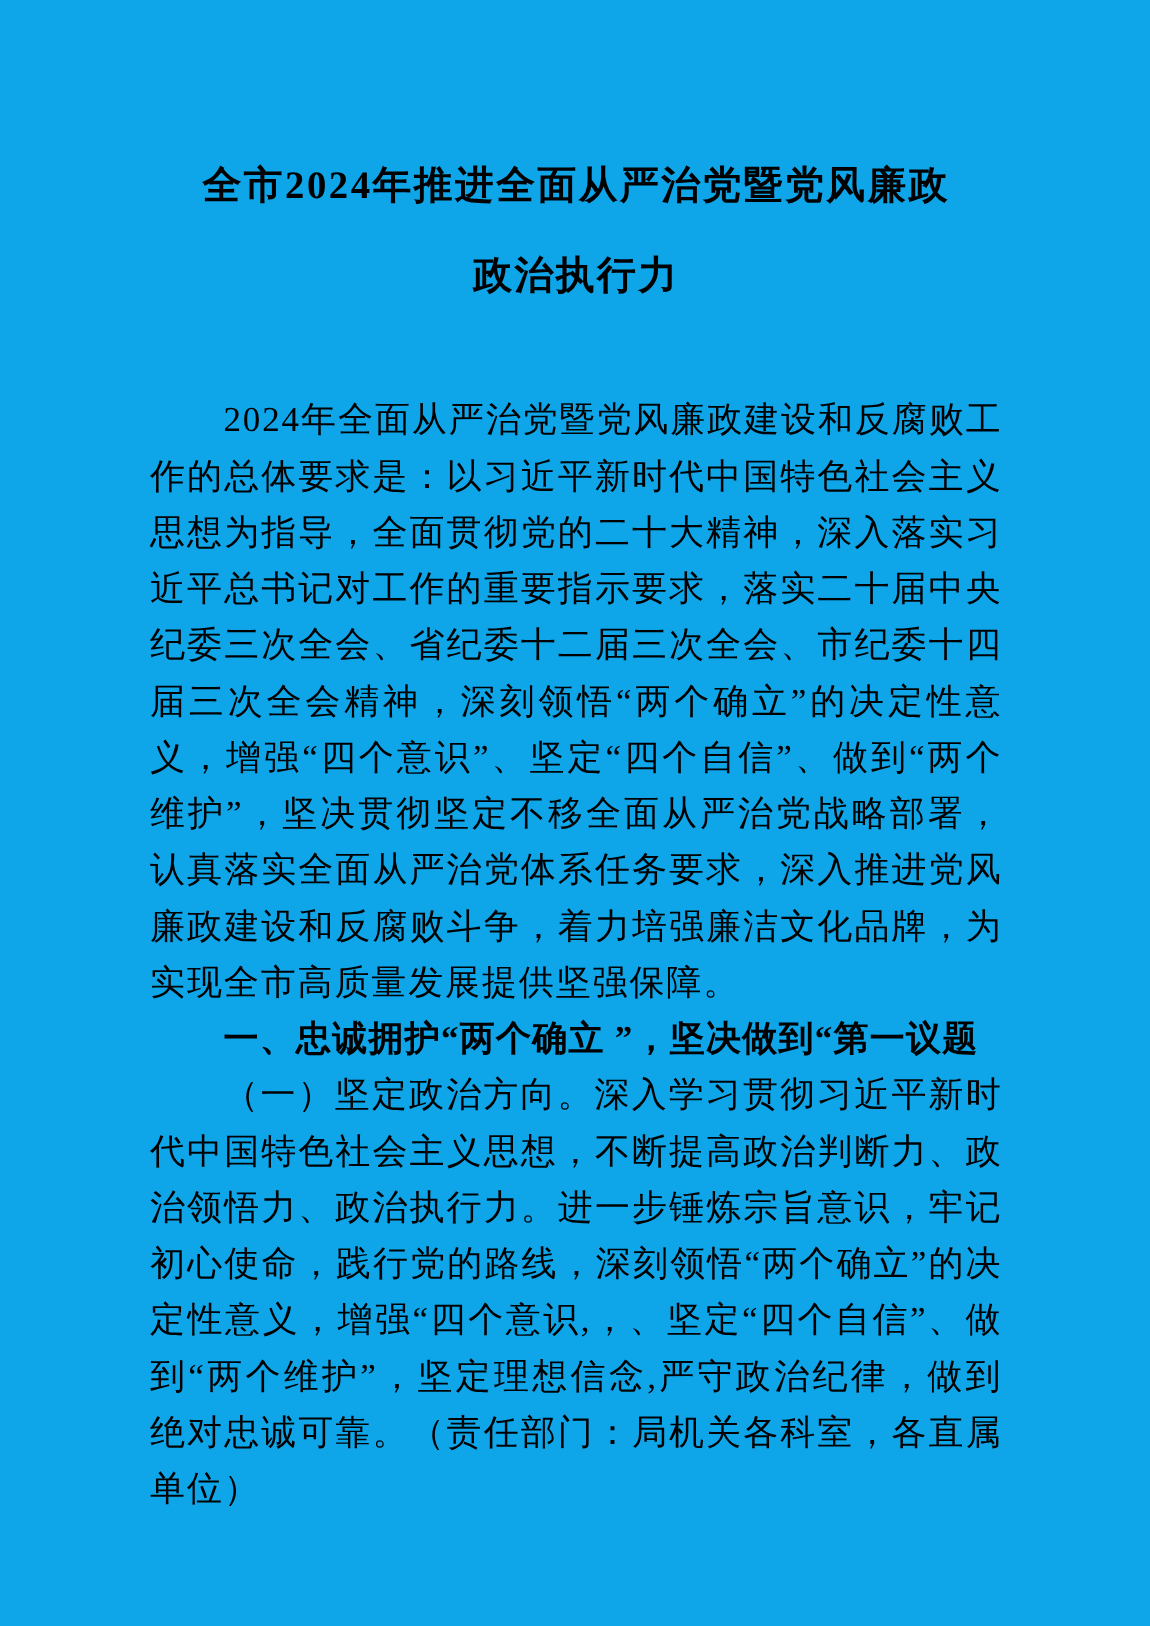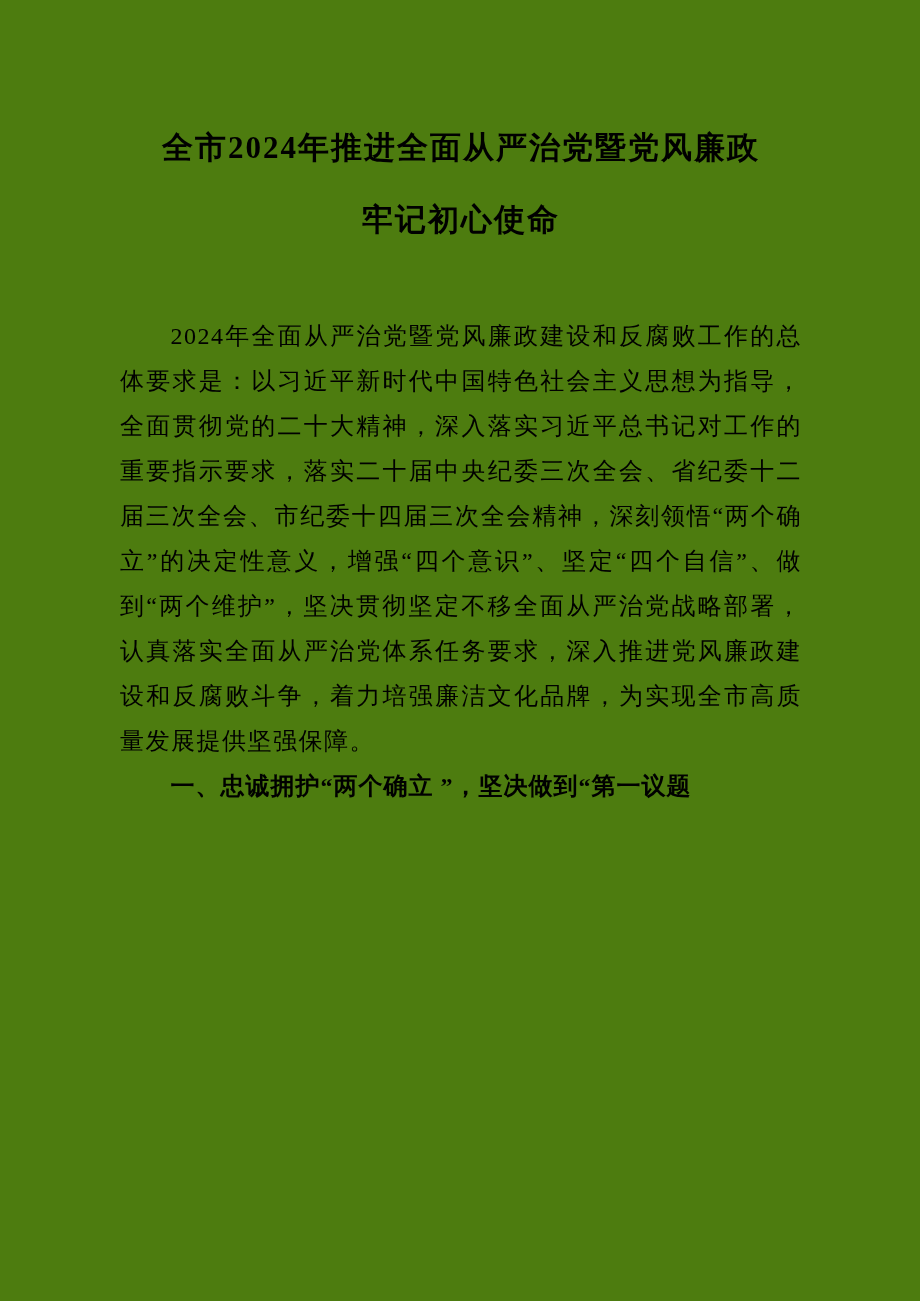--- a/index.html
+++ b/index.html
@@ -12,58 +12,59 @@
     height: 1301px;
     overflow: hidden;
     font-family: "Liberation Serif", serif;
     color: #000000;
   }
   .page {
     box-sizing: border-box;
     width: 920px;
     height: 1301px;
     padding: 112px 118px 0 120px;
-    background: #4d7c0f;
+    background: #0ea5e9;
   }
   .doc-title {
     margin: 0 0 58px 0;
     font-size: 31px;
     font-weight: bold;
     text-align: center;
     line-height: 72px;
     letter-spacing: 2px;
   }
   .doc-title .title-line {
     display: block;
   }
   .doc-body p {
     margin: 0;
-    font-size: 24px;
+    font-size: 28px;
     line-height: 45px;
     letter-spacing: 1.5px;
     text-align: justify;
     text-indent: 2.1em;
     word-break: break-all;
   }
   .doc-body p.heading-para {
     font-weight: bold;
     letter-spacing: 1px;
   }
 </style>
 </head>
 <body>
 
 <div class="page">
 
   <h1 class="doc-title">
     <span class="title-line">全市2024年推进全面从严治党暨党风廉政</span>
-    <span class="title-line">牢记初心使命</span>
+    <span class="title-line">政治执行力</span>
   </h1>
 
   <div class="doc-body">
     <p class="body-para">2024年全面从严治党暨党风廉政建设和反腐败工作的总体要求是：以习近平新时代中国特色社会主义思想为指导，全面贯彻党的二十大精神，深入落实习近平总书记对工作的重要指示要求，落实二十届中央纪委三次全会、省纪委十二届三次全会、市纪委十四届三次全会精神，深刻领悟“两个确立”的决定性意义，增强“四个意识”、坚定“四个自信”、做到“两个维护”，坚决贯彻坚定不移全面从严治党战略部署，认真落实全面从严治党体系任务要求，深入推进党风廉政建设和反腐败斗争，着力培强廉洁文化品牌，为实现全市高质量发展提供坚强保障。</p>
 
     <p class="heading-para">一、忠诚拥护“两个确立 ”，坚决做到“第一议题</p>
 
+    <p class="body-para">（一）坚定政治方向。深入学习贯彻习近平新时代中国特色社会主义思想，不断提高政治判断力、政治领悟力、政治执行力。进一步锤炼宗旨意识，牢记初心使命，践行党的路线，深刻领悟“两个确立”的决定性意义，增强“四个意识,，、坚定“四个自信”、做到“两个维护”，坚定理想信念,严守政治纪律，做到绝对忠诚可靠。（责任部门：局机关各科室，各直属单位）</p>
 
   </div>
 
 </div>
 
 </body></html>

